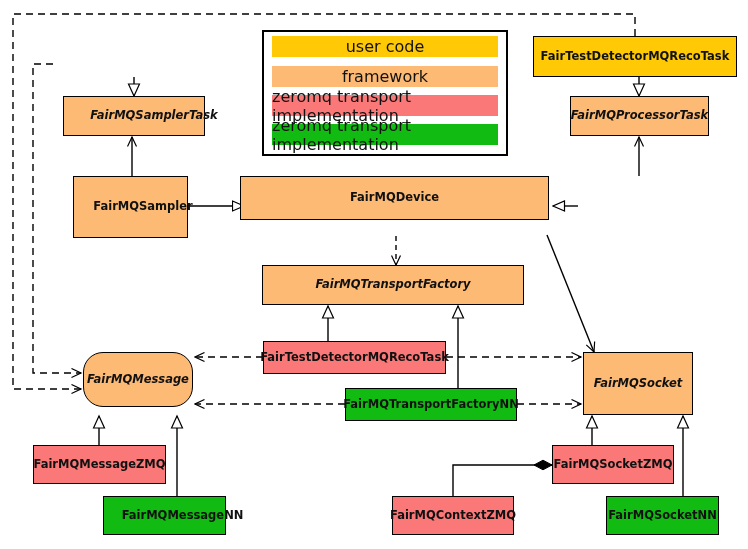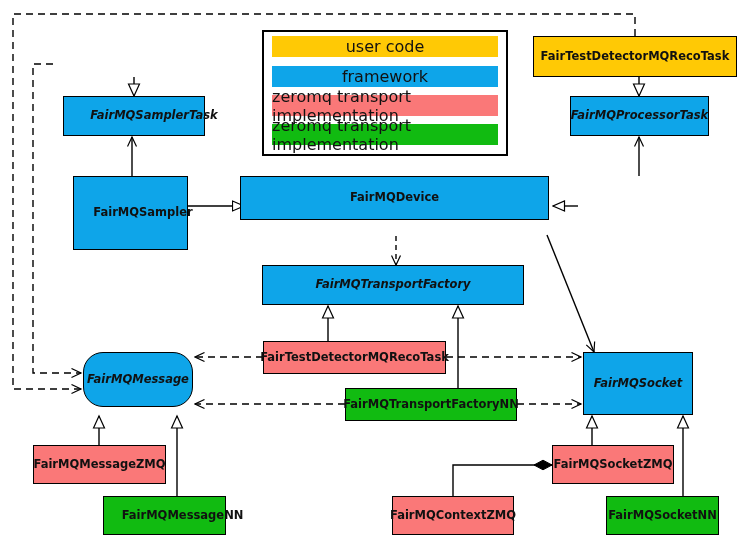--- a/index.html
+++ b/index.html
@@ -4,21 +4,21 @@
 <style>
   html,body{margin:0;padding:0;background:#ffffff;}
   #canvas{position:relative;width:748px;height:549px;background:#ffffff;
           font-family:"DejaVu Sans","Liberation Sans",sans-serif;overflow:hidden;}
   svg{position:absolute;left:0;top:0;width:748px;height:549px;}
   .node{position:absolute;box-sizing:border-box;border:1.4px solid #000;
         display:flex;align-items:center;justify-content:center;text-align:center;
         font-size:11.5px;font-weight:bold;color:#111;line-height:1.15;}
   .node.abstract{font-style:italic;}
   .usercode{background:#FFC905;}
-  .framework{background:#0ea5e9;}
+  .framework{background:#fdba74;}
   .zmq{background:#FA7878;}
   .nn{background:#11BB11;}
   .legendbox{position:absolute;box-sizing:border-box;border:2px solid #000;
              background:#fff;}
   .legrow{position:absolute;display:flex;align-items:center;justify-content:center;
           font-size:16px;color:#111;font-weight:normal;}
 </style>
 </head>
 <body>
 
@@ -99,21 +99,21 @@
   <div class="legrow zmq" style="left:272px;top:95px;width:226px;height:21px;">
       <span>zeromq transport implementation</span>
     </div>
   <div class="legrow nn" style="left:272px;top:124px;width:226px;height:21px;">
       <span>zeromq transport implementation</span>
     </div>
 
   <div class="node usercode" style="left:533px;top:36px;width:204px;height:41px;">FairTestDetectorMQRecoTask</div>
   <div class="node framework abstract" style="left:63px;top:96px;width:142px;height:40px;padding-left:40px;">FairMQSamplerTask</div>
   <div class="node framework abstract" style="left:570px;top:96px;width:139px;height:40px;">FairMQProcessorTask</div>
-  <div class="node framework" style="left:73px;top:176px;width:115px;height:74px;padding-left:25px;">FairMQSampler</div>
+  <div class="node framework" style="left:73px;top:176px;width:115px;height:62px;padding-left:25px;">FairMQSampler</div>
   <div class="node framework" style="left:240px;top:176px;width:309px;height:44px;">FairMQDevice</div>
   <div class="node framework abstract" style="left:262px;top:265px;width:262px;height:40px;">FairMQTransportFactory</div>
   <div class="node zmq" style="left:263px;top:341px;width:183px;height:33px;">FairTestDetectorMQRecoTask</div>
   <div class="node nn" style="left:345px;top:388px;width:172px;height:33px;">FairMQTransportFactoryNN</div>
   <div class="node framework abstract" style="left:83px;top:352px;width:110px;height:55px;border-radius:20px;">FairMQMessage</div>
   <div class="node framework abstract" style="left:583px;top:352px;width:110px;height:63px;">FairMQSocket</div>
   <div class="node zmq" style="left:33px;top:445px;width:133px;height:39px;">FairMQMessageZMQ</div>
   <div class="node nn" style="left:103px;top:496px;width:123px;height:39px;padding-left:36px;">FairMQMessageNN</div>
   <div class="node zmq" style="left:552px;top:445px;width:122px;height:39px;">FairMQSocketZMQ</div>
   <div class="node nn" style="left:606px;top:496px;width:113px;height:39px;">FairMQSocketNN</div>

